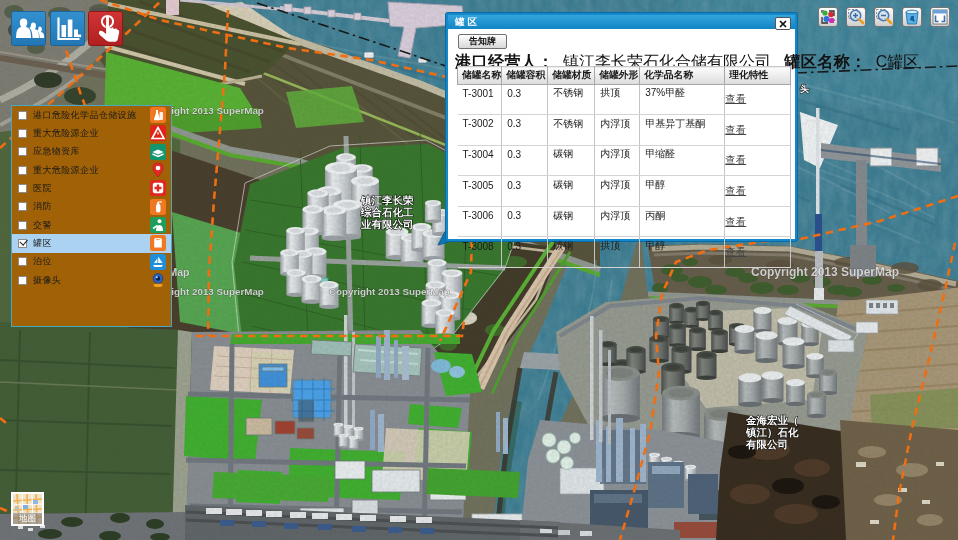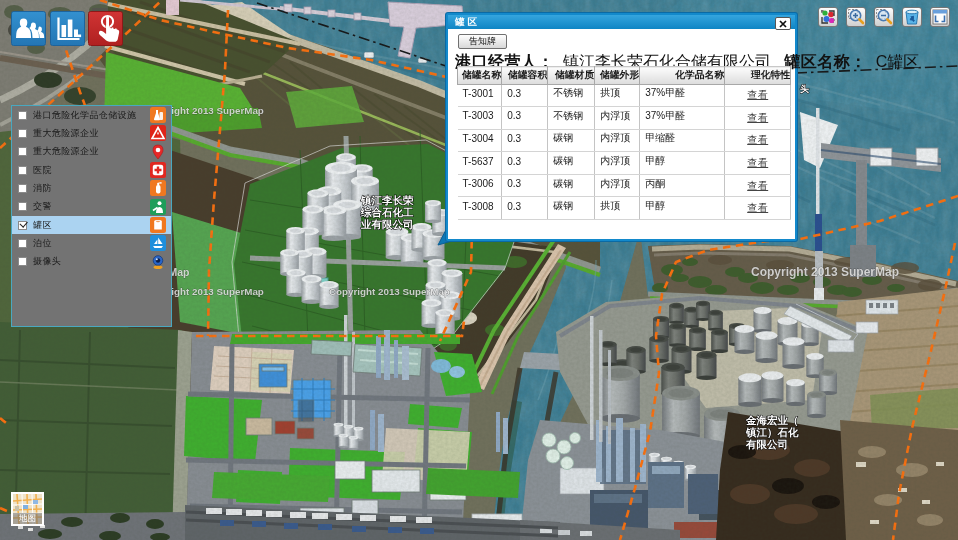--- a/index.html
+++ b/index.html
@@ -1,37 +1,37 @@
 <!DOCTYPE html>
 <html><head>
 <meta charset="utf-8">
 <style>
 html,body{margin:0;padding:0;}
 body{width:958px;height:540px;overflow:hidden;font-family:"Liberation Sans",sans-serif;}
 #stage{position:relative;width:958px;height:540px;overflow:hidden;background:#3a7b92;}
 #bg{position:absolute;left:0;top:0;}
 .btn-tl{position:absolute;width:33px;height:33px;border-radius:2.5px;top:11px;}
 .btn-tr{position:absolute;width:20px;height:20px;top:7px;border:1px solid #777;border-radius:3px;background:linear-gradient(#fdfdfd,#cfcfcf);box-sizing:border-box;}
-#panel{position:absolute;left:11px;top:105px;width:159px;height:220px;background:#737373;border:1px solid #49a8c0;}
+#panel{position:absolute;left:11px;top:105px;width:159px;height:220px;background:#a16207;border:1px solid #49a8c0;}
 .prow{height:18.33px;display:flex;align-items:center;position:relative;}
 .prow .cb{width:7px;height:7px;border:1px solid #8a8a8a;background:#fff;margin-left:6px;flex:none;position:relative;}
 .prow .tx{margin-left:6px;font-size:9px;color:#1a1a1a;white-space:nowrap;letter-spacing:0.4px;}
 .prow.sel{background:#abd3f1;}
 .prow .cb.ck::after{content:"";position:absolute;left:1px;top:-1px;width:6px;height:3.5px;border-left:1.6px solid #222;border-bottom:1.6px solid #222;transform:rotate(-48deg);}
 .picon{position:absolute;left:138px;top:1px;width:16px;height:16px;}
 #dlg{position:absolute;left:446px;top:13px;width:351px;height:228px;background:#fff;border:2px solid #1389cb;box-shadow:0 0 0 1px #0b6aa4;border-radius:2px;box-sizing:border-box;}
 #dlg-title{height:14px;background:linear-gradient(#35a5de,#0f85c4);color:#fff;font-size:9.5px;font-weight:bold;line-height:14px;padding-left:7px;letter-spacing:3px;}
 #dlg-close{position:absolute;right:4px;top:2px;width:14px;height:11px;background:#fff;border:1px solid #555;border-radius:2px;font-size:9px;line-height:10px;text-align:center;color:#111;font-weight:bold;}
-#dlg-btn{position:absolute;left:10px;top:19px;width:47px;height:13px;border:1px solid #707070;border-radius:2px;background:linear-gradient(#fefefe,#d8d8d8);font-size:9px;font-weight:normal;text-align:center;line-height:13px;color:#111;}
+#dlg-btn{position:absolute;left:10px;top:19px;width:47px;height:13px;border:1px solid #707070;border-radius:2px;background:linear-gradient(#fefefe,#d8d8d8);font-size:9px;font-weight:bold;text-align:center;line-height:13px;color:#111;}
 #dlg-info{position:absolute;left:7px;top:37px;font-size:16px;color:#111;white-space:nowrap;}
 #dlg-info b{letter-spacing:0.5px;}
 #dlg table{position:absolute;left:9px;top:51px;border-collapse:collapse;table-layout:fixed;font-size:10px;color:#1a1a1a;}
-#dlg th{background:linear-gradient(#fcfcfc,#dcdcdc);border:1px solid #a8a8a8;border-top:1px solid #c8c8c8;font-weight:bold;text-align:right;padding:0 0 0 4px;height:16.5px;font-size:9.8px;white-space:nowrap;overflow:hidden;margin-left:36px;}
-#dlg td{border-right:1px solid #c4c4c4;border-bottom:1px solid #d4d4d4;padding:0 0 4px 5px;height:17.6px;white-space:nowrap;overflow:hidden;}
-#dlg td.lk{text-align:center;padding:0;}
+#dlg th{background:linear-gradient(#fcfcfc,#dcdcdc);border:1px solid #a8a8a8;border-top:1px solid #c8c8c8;font-weight:bold;text-align:left;padding:0 0 0 4px;height:16.5px;font-size:9.8px;white-space:nowrap;overflow:hidden;margin-left:36px;}
+#dlg td{border-right:1px solid #c4c4c4;border-bottom:1px solid #d4d4d4;padding:0 0 12px 5px;height:17.6px;white-space:nowrap;overflow:hidden;}
+#dlg td.lk{text-align:left;padding:0;}
 #dlg td.lk span{color:#444;text-decoration:underline;letter-spacing:0.5px;}
 #tail{position:absolute;left:430px;top:225px;}
 #inset{position:absolute;left:11px;top:492px;width:33px;height:34px;border:2px solid #fff;box-sizing:border-box;background:#e8d9bd;}
 #inset .lbl{position:absolute;left:0;bottom:0;width:100%;height:11px;background:rgba(110,110,110,0.55);color:#fff;font-size:8.5px;text-align:center;line-height:11px;font-family:Liberation Serif, serif;}
 </style>
 </head>
 <body>
 <div id="stage">
 <svg id="bg" width="958" height="540" viewBox="0 0 958 540">
 <defs>
@@ -702,20 +702,29 @@
         <span class="cb"></span>
         <span class="tx">重大危险源企业</span>
 <svg class="picon" viewBox="0 0 16 16">
           <rect width="16" height="16" rx="2.5" fill="#df2518"></rect>
           <path d="M8,2.5 L14,13.5 L2,13.5 Z" fill="none" stroke="#fff" stroke-width="1.6"></path>
           <path d="M8,6.5 q1.6,2 0,3.6 q-1.6,-1.6 0,-3.6" fill="#fff"></path>
         </svg>
       </div>
 <div class="prow">
         <span class="cb"></span>
+        <span class="tx">应急物资库</span>
+<svg class="picon" viewBox="0 0 16 16">
+          <rect width="16" height="16" rx="2.5" fill="#13966e"></rect>
+          <path d="M2.5,8 L8,5.5 L13.5,8 L8,10.5 Z" fill="#fff"></path>
+          <path d="M2.5,10 L8,12.5 L13.5,10" fill="none" stroke="#fff" stroke-width="1.5"></path>
+        </svg>
+      </div>
+<div class="prow">
+        <span class="cb"></span>
         <span class="tx">重大危险源企业</span>
 <svg class="picon" viewBox="0 0 16 16">
           <path d="M8,1 q5,0 5,5 q0,3 -5,9 q-5,-6 -5,-9 q0,-5 5,-5" fill="#e82828" stroke="#b01818" stroke-width="0.6"></path>
           <circle cx="8" cy="6" r="2.3" fill="#fff"></circle>
         </svg>
       </div>
 <div class="prow">
         <span class="cb"></span>
         <span class="tx">医院</span>
 <svg class="picon" viewBox="0 0 16 16">
@@ -808,37 +817,37 @@
           </tr>
 <tr>
             <td>T-3001</td>
             <td>0.3</td>
             <td>不锈钢</td>
             <td>拱顶</td>
             <td>37%甲醛</td>
             <td class="lk"><span>查看</span></td>
           </tr>
 <tr>
-            <td>T-3003</td>
+            <td>T-3002</td>
             <td>0.3</td>
             <td>不锈钢</td>
             <td>内浮顶</td>
-            <td>37%甲醛</td>
+            <td>甲基异丁基酮</td>
             <td class="lk"><span>查看</span></td>
           </tr>
 <tr>
             <td>T-3004</td>
             <td>0.3</td>
             <td>碳钢</td>
             <td>内浮顶</td>
             <td>甲缩醛</td>
             <td class="lk"><span>查看</span></td>
           </tr>
 <tr>
-            <td>T-5637</td>
+            <td>T-3005</td>
             <td>0.3</td>
             <td>碳钢</td>
             <td>内浮顶</td>
             <td>甲醇</td>
             <td class="lk"><span>查看</span></td>
           </tr>
 <tr>
             <td>T-3006</td>
             <td>0.3</td>
             <td>碳钢</td>

